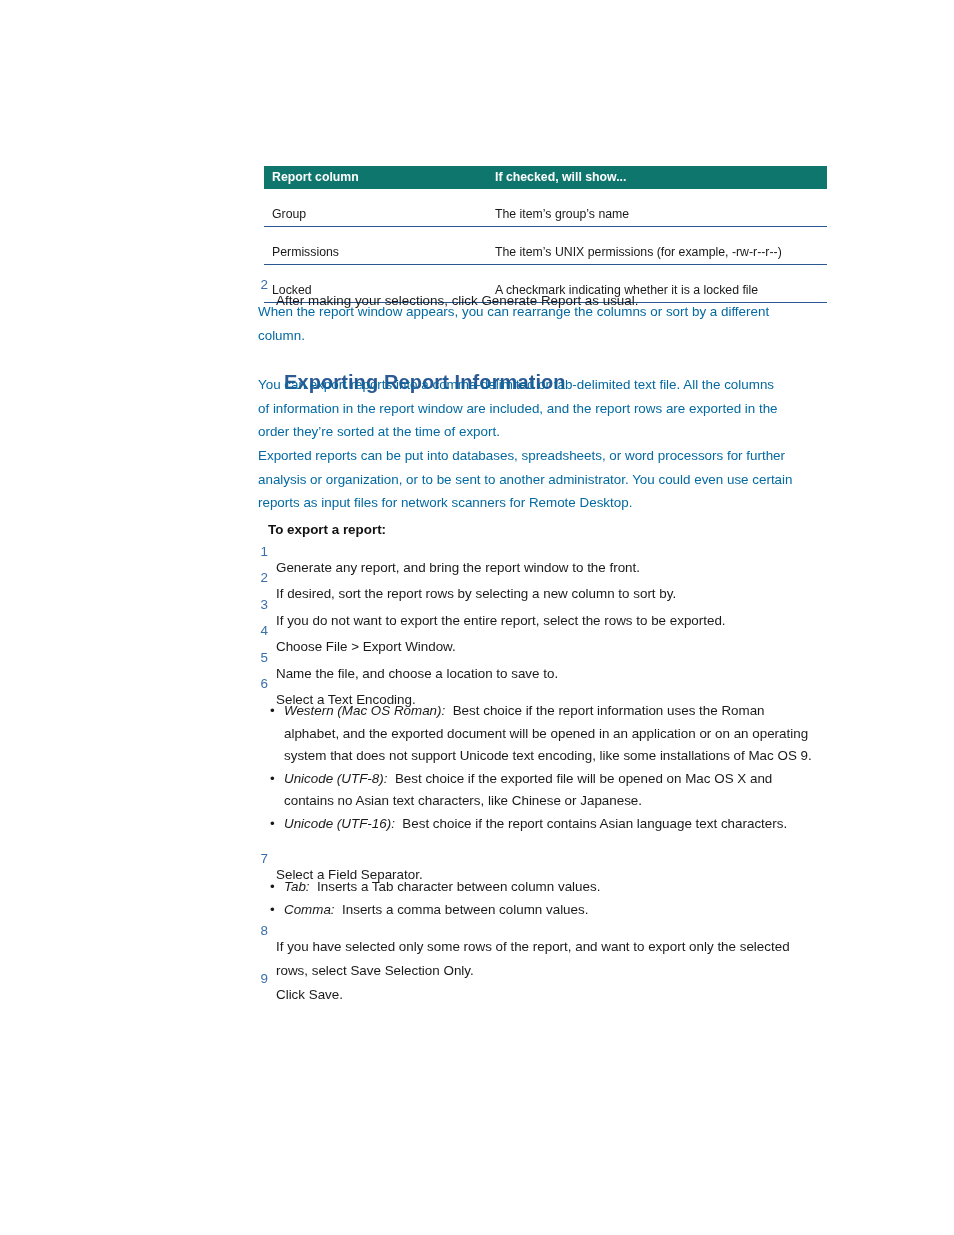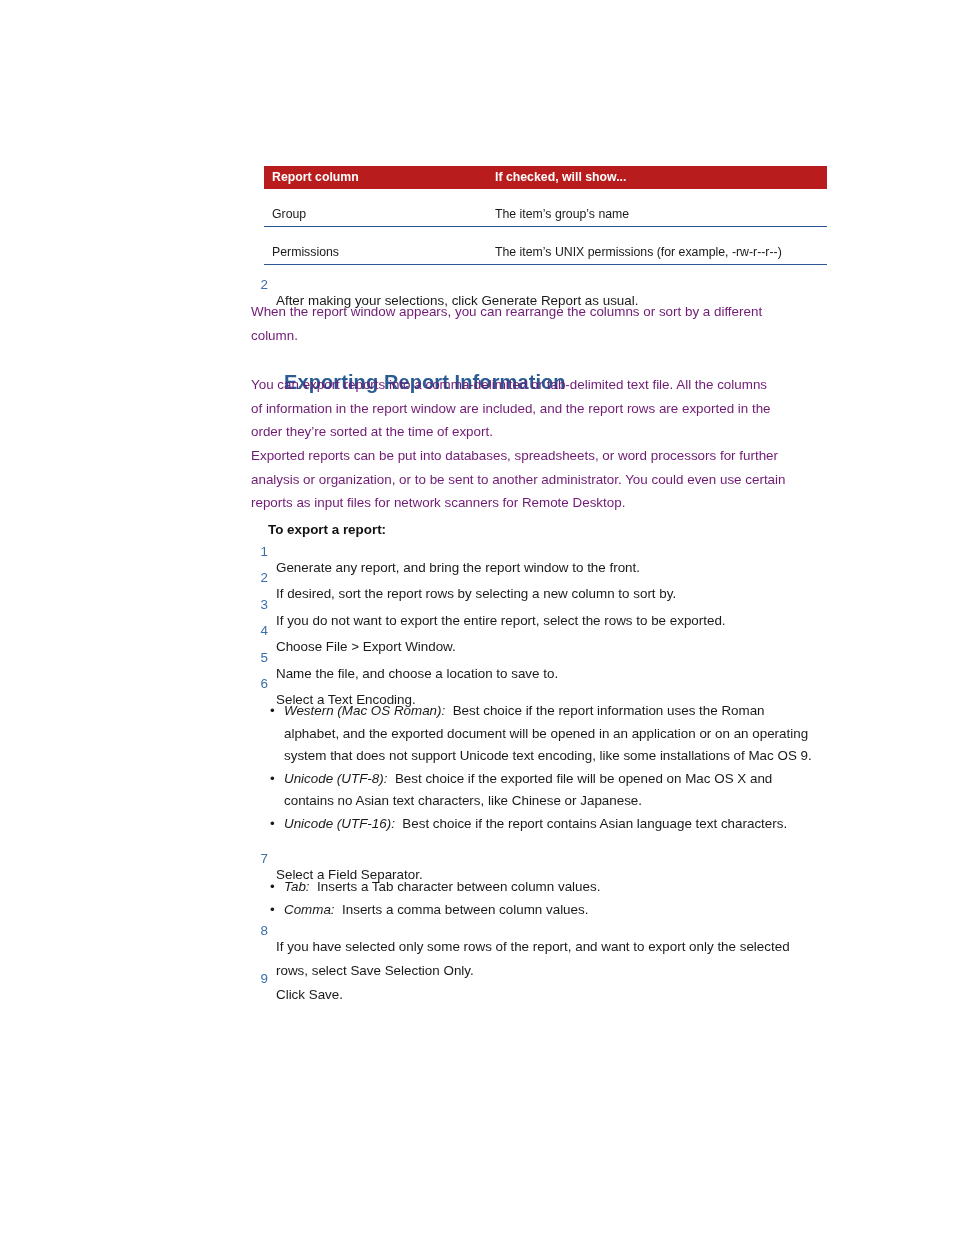--- a/index.html
+++ b/index.html
@@ -30,21 +30,21 @@
     border-collapse: collapse;
     font-size: 12.3px;
   }
   .report-table th,
   .report-table td {
     text-align: left;
     vertical-align: middle;
     padding: 0;
   }
   .report-table thead th {
-    background: #b91c1c;
+    background: #0f766e;
     color: #ffffff;
     font-weight: bold;
     font-size: 12.3px;
     height: 23px;
     line-height: 23px;
     padding: 0 0 0 8px;
   }
   .report-table tbody td {
     height: 23px;
     line-height: 23px;
@@ -82,24 +82,24 @@
     font-size: 13.4px;
   }
   .step .txt {
     display: block;
     margin-left: 28px;
     margin-top: 16px;
   }
 
   .para {
     position: absolute;
-    left: 251px;
+    left: 258px;
     font-size: 13.4px;
     line-height: 23.5px;
-    color: #701a75;
+    color: #0369a1;
   }
 
   .section-heading {
     position: absolute;
     left: 284px;
     font-size: 20px;
     font-weight: bold;
     color: #2b5b92;
     letter-spacing: 0.1px;
     margin-top: 21px;
@@ -189,20 +189,24 @@
     </thead>
     <tbody>
       <tr>
         <td>Group</td>
         <td>The item’s group’s name</td>
       </tr>
       <tr>
         <td>Permissions</td>
         <td>The item’s UNIX permissions (for example, -rw-r--r--)</td>
       </tr>
+      <tr>
+        <td>Locked</td>
+        <td>A checkmark indicating whether it is a locked file</td>
+      </tr>
     </tbody>
   </table>
 
   <div class="body-area">
 
     <div class="step" style="left:248px; top:273px; width:575px;">
       <span class="num">2</span>
       <span class="txt">After making your selections, click Generate Report as usual.</span>
     </div>
 

